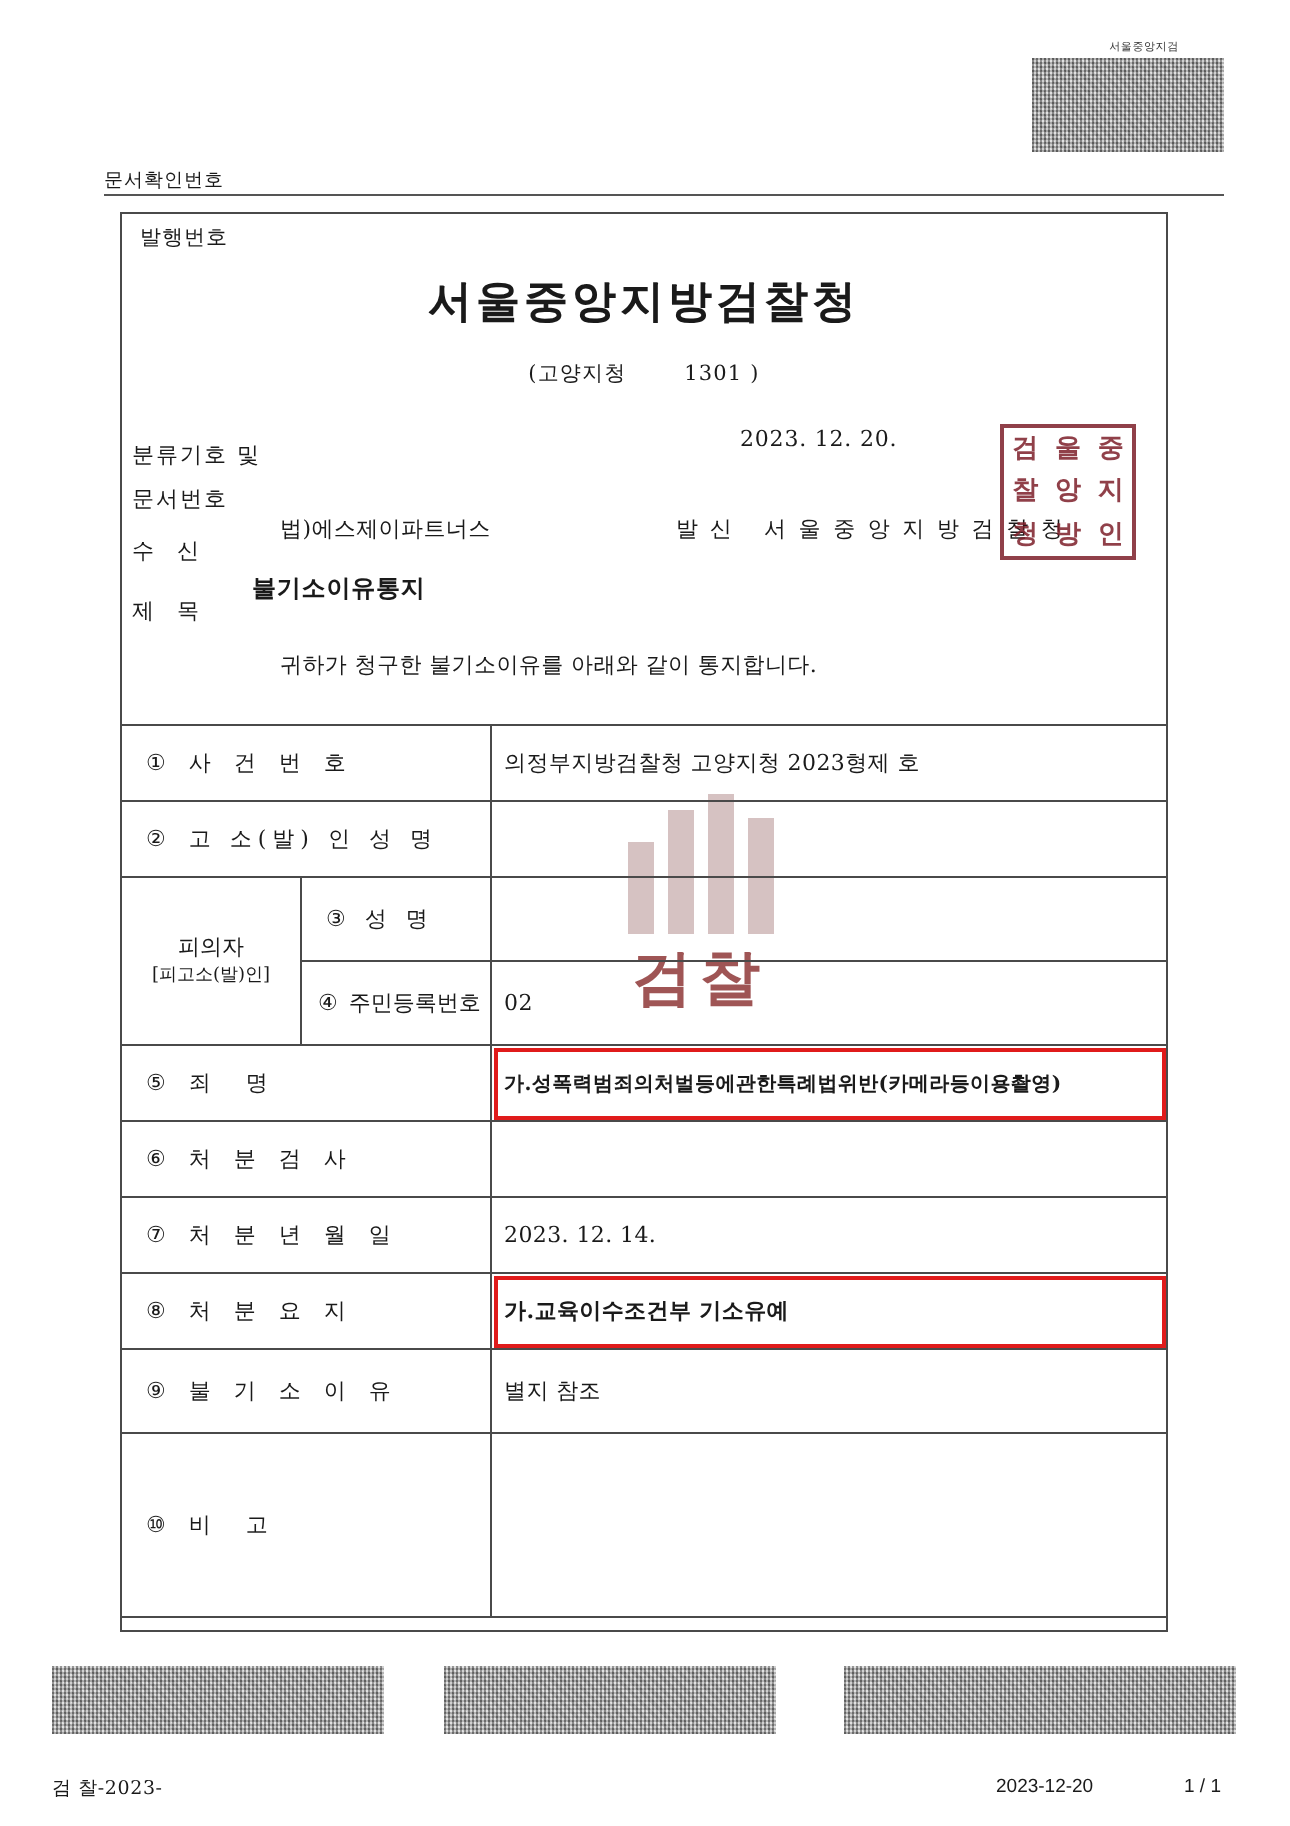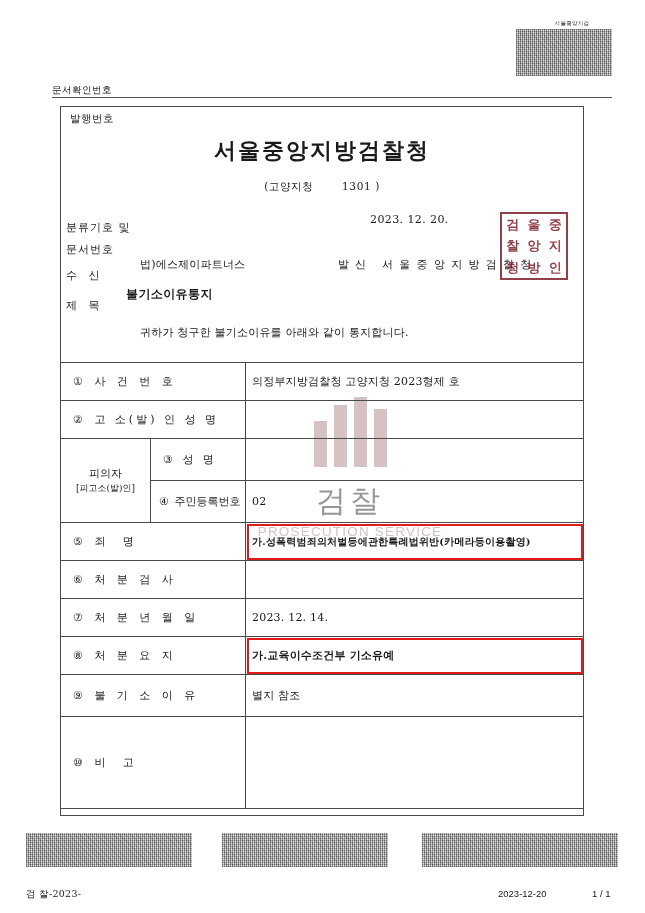--- a/index.html
+++ b/index.html
@@ -185,24 +185,24 @@
     align-items: flex-end;
     gap: 7px;
   }
   .wm-bars i { display:block; width: 13px; background: #c9aeae; }
   .wm-bars i:nth-child(1){ height: 46px; }
   .wm-bars i:nth-child(2){ height: 62px; }
   .wm-bars i:nth-child(3){ height: 70px; }
   .wm-bars i:nth-child(4){ height: 58px; }
   .wm-ko {
     font-size: 30px;
-    font-weight: normal;
+    font-weight: bold;
     letter-spacing: 4px;
-    margin-top: 14px;
-    color: #737373;
+    margin-top: 2px;
+    color: #7f1d1d;
   }
   .wm-en {
     font-size: 13.5px;
     letter-spacing: 1.2px;
     font-family: "Liberation Sans", sans-serif;
     color: #caadad;
     margin-top: 2px;
   }
 
   
@@ -319,21 +319,20 @@
   </div>
 
   <div class="watermark">
     <div class="wm-bars">
       <i></i>
         <i></i>
         <i></i>
         <i></i>
     </div>
     <div class="wm-ko">검찰</div>
-    <div class="wm-en">PROSECUTION SERVICE</div>
   </div>
 
   <table class="tbl">
     <colgroup>
       <col style="width:30px">
       <col style="width:60px">
       <col style="width:95px">
       <col>
     </colgroup>
     <tbody>

